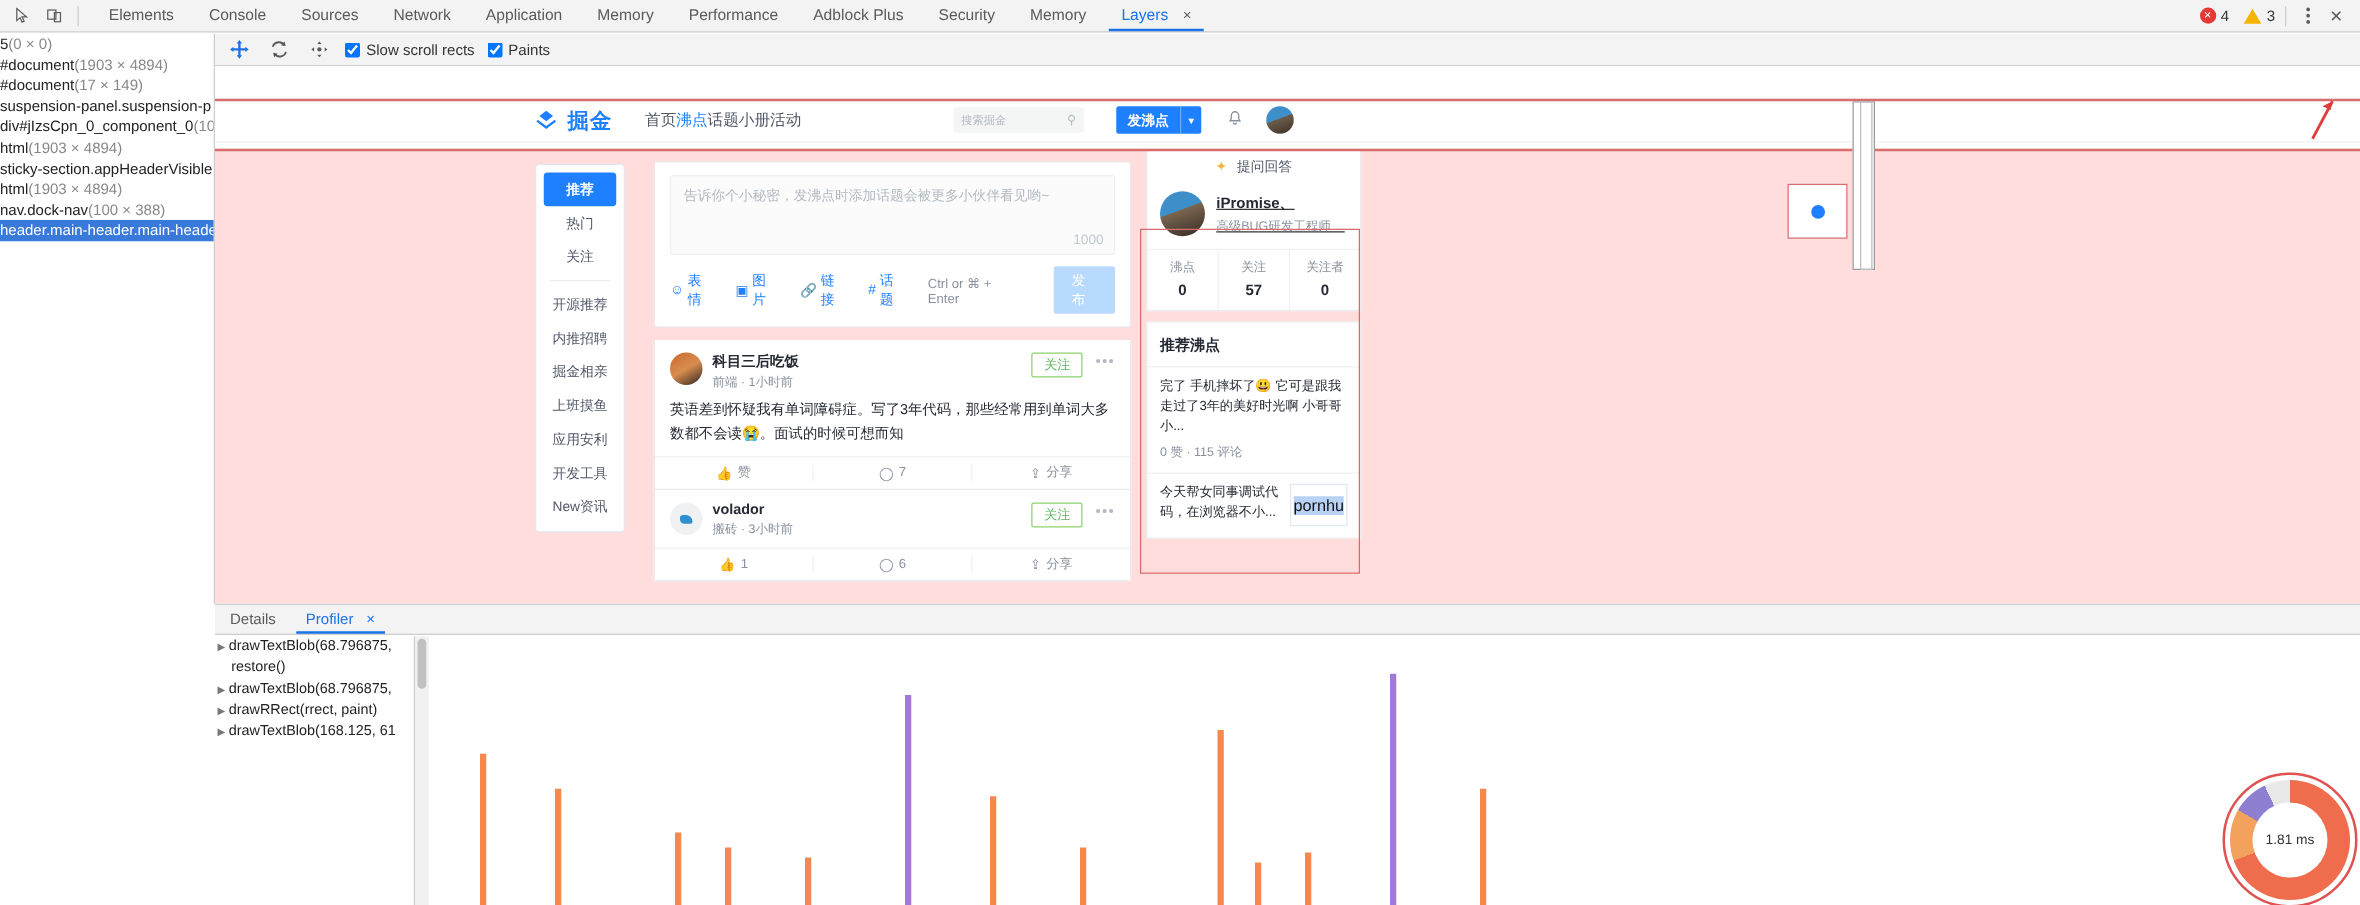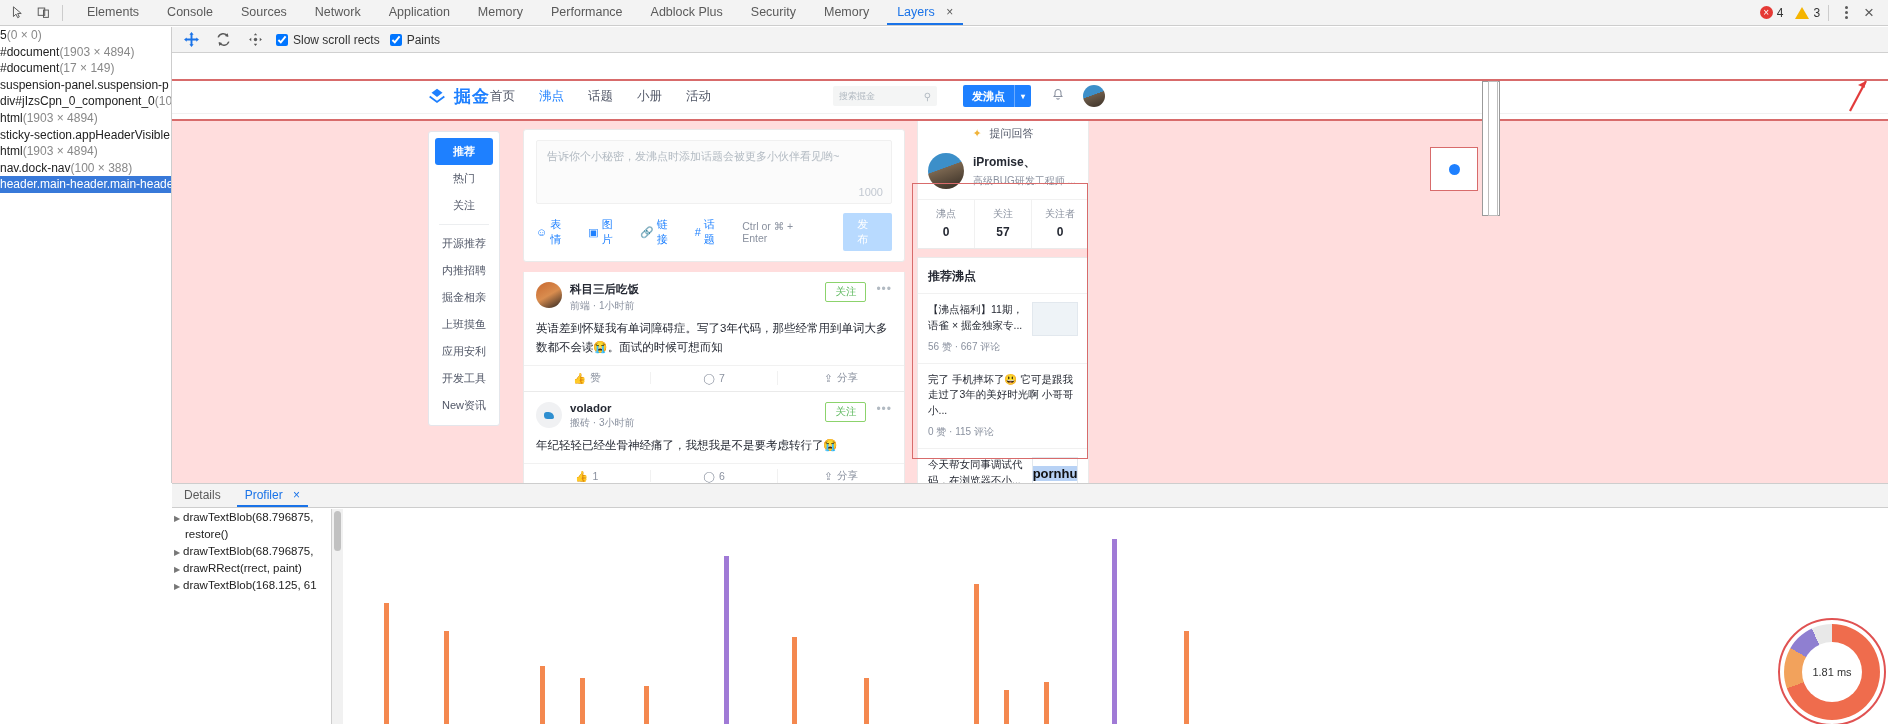--- a/index.html
+++ b/index.html
@@ -89,21 +89,21 @@
   .jj-wrap { position:absolute; left:0; top:0; width:1716px; height:430px; }
 
   .jj-header {
     position:absolute; left:0; top:26px; width:1716px; height:35px;
     background:#fff; border-bottom:1px solid #f1f1f1;
     display:flex; align-items:center;
   }
   .jj-logo { display:flex; align-items:center; margin-left:254px; }
   .jj-logo-mark { width:22px;height:22px; margin-right:6px; }
   .jj-logo-text { font-size:17px; font-weight:bold; color:#1e80ff; letter-spacing:1px; }
-  .jj-nav { display:flex; gap:24px; }
+  .jj-nav { display:flex; margin-left:26px; }
   .jj-nav a { font-size:12.5px; color:#515767; text-decoration:none; }
   .jj-nav a.active { color:#1e80ff; }
   .jj-search {
     margin-left:122px; width:104px; height:20px; background:#f4f5f5;
     border-radius:2px; display:flex; align-items:center; padding:0 6px;
     font-size:9px; color:#b2bac2; position:relative;
   }
   .jj-search .sicon { margin-left:auto; color:#b2bac2; font-size:10px; }
   .jj-publish {
     margin-left:26px; height:22px; background:#1e80ff; color:#fff; border-radius:2px;
@@ -169,40 +169,40 @@
   .jj-cactions {
     display:flex; border-top:1px solid #f1f1f1; height:26px; align-items:center;
     font-size:10.5px; color:#8a919f;
   }
   .jj-cact { flex:1; display:flex; align-items:center; justify-content:center; gap:4px; }
   .jj-cact + .jj-cact { border-left:1px solid #f1f1f1; }
 
   .jj-right { position:absolute; left:745px; top:0px; width:172px; }
   .jj-rcard { background:#fff; border:1px solid #eaeaea; }
   .jj-qa { display:flex; align-items:center; justify-content:center; gap:8px; padding:6px 0 4px; font-size:11px; color:#515767; }
-  .jj-prof { display:flex; align-items:center; padding:8px 10px 10px; }
+  .jj-prof { display:flex; align-items:center; padding:8px 10px 10px;text-decoration:underline; }
   .jj-prof-av {
     width:36px;height:36px;border-radius:50%;margin-right:9px;flex:none;
     background:linear-gradient(160deg,#3c8fc9 0%,#3c8fc9 42%,#7a6650 43%,#332a22 100%);
   }
   .jj-prof-name { font-size:12px; font-weight:bold; color:#252933; }
   .jj-prof-sub { font-size:10px; color:#8a919f; margin-top:3px; }
   .jj-stats { display:flex; border-top:1px solid #f1f1f1; }
   .jj-stat { flex:1; text-align:center; padding:7px 0 9px; }
   .jj-stat + .jj-stat { border-left:1px solid #f1f1f1; }
   .jj-stat .k { font-size:10px; color:#8a919f; }
   .jj-stat .v { font-size:12px; font-weight:bold; color:#252933; margin-top:4px; }
   .jj-rtitle { font-size:12px; font-weight:bold; color:#252933; padding:10px 10px 8px; }
   .jj-ritem { display:flex; padding:8px 10px 9px; border-top:1px solid #f1f1f1; }
   .jj-ritem .txt { flex:1; }
   .jj-ritem .t { font-size:10.5px; color:#252933; line-height:1.5; }
   .jj-ritem .m { font-size:10px; color:#8a919f; margin-top:6px; }
   .jj-thumb { width:46px;height:34px;margin-left:8px;flex:none;background:#eef3f7;border:1px solid #e2e8ee; }
   .jj-thumb.ph { background:#fff; display:flex; align-items:center; justify-content:center; overflow:hidden; }
-  .jj-thumb.ph span { font-size:13px; font-weight:bold; color:#111; background:#b8d2f5; }
+  .jj-thumb.ph span { font-size:13px; font-weight:normal; color:#111; background:#b8d2f5; }
 
   .layer-box {
     position:absolute; border:1px solid #d86b6b;
   }
   .blue-dot-box {
     position:absolute; left:1258px; top:94px; width:48px; height:44px;
     border:1px solid #d86b6b; background:#fff;
     display:flex; align-items:center; justify-content:center;
   }
   .blue-dot { width:11px;height:11px;border-radius:50%;background:#1e80ff; }
@@ -484,21 +484,20 @@
           <div class="jj-card-top">
             <div class="jj-crow">
               <div class="jj-cav a2"></div>
               <div>
                 <div class="jj-cname">volador</div>
                 <div class="jj-cmeta">搬砖 · 3小时前</div>
               </div>
               <div class="jj-follow">关注</div>
               <div class="jj-more">•••</div>
             </div>
-            <div class="jj-ctext">年纪轻轻已经坐骨神经痛了，我想我是不是要考虑转行了😭</div>
           </div>
           <div class="jj-cactions">
             <div class="jj-cact">
                 <span>👍</span>
                 <span>1</span>
               </div>
             <div class="jj-cact">
                 <span>◯</span>
                 <span>6</span>
               </div>
@@ -534,27 +533,20 @@
               </div>
             <div class="jj-stat">
                 <div class="k">关注者</div>
                 <div class="v">0</div>
               </div>
           </div>
         </div>
 
         <div class="jj-rcard" style="margin-top:8px;">
           <div class="jj-rtitle">推荐沸点</div>
-          <div class="jj-ritem">
-            <div class="txt">
-              <div class="t">【沸点福利】11期，语雀 × 掘金独家专...</div>
-              <div class="m">56 赞 · 667 评论</div>
-            </div>
-            <div class="jj-thumb"></div>
-          </div>
           <div class="jj-ritem">
             <div class="txt">
               <div class="t">完了 手机摔坏了😃 它可是跟我走过了3年的美好时光啊 小哥哥小...</div>
               <div class="m">0 赞 · 115 评论</div>
             </div>
           </div>
           <div class="jj-ritem">
             <div class="txt">
               <div class="t">今天帮女同事调试代码，在浏览器不小...</div>
 

